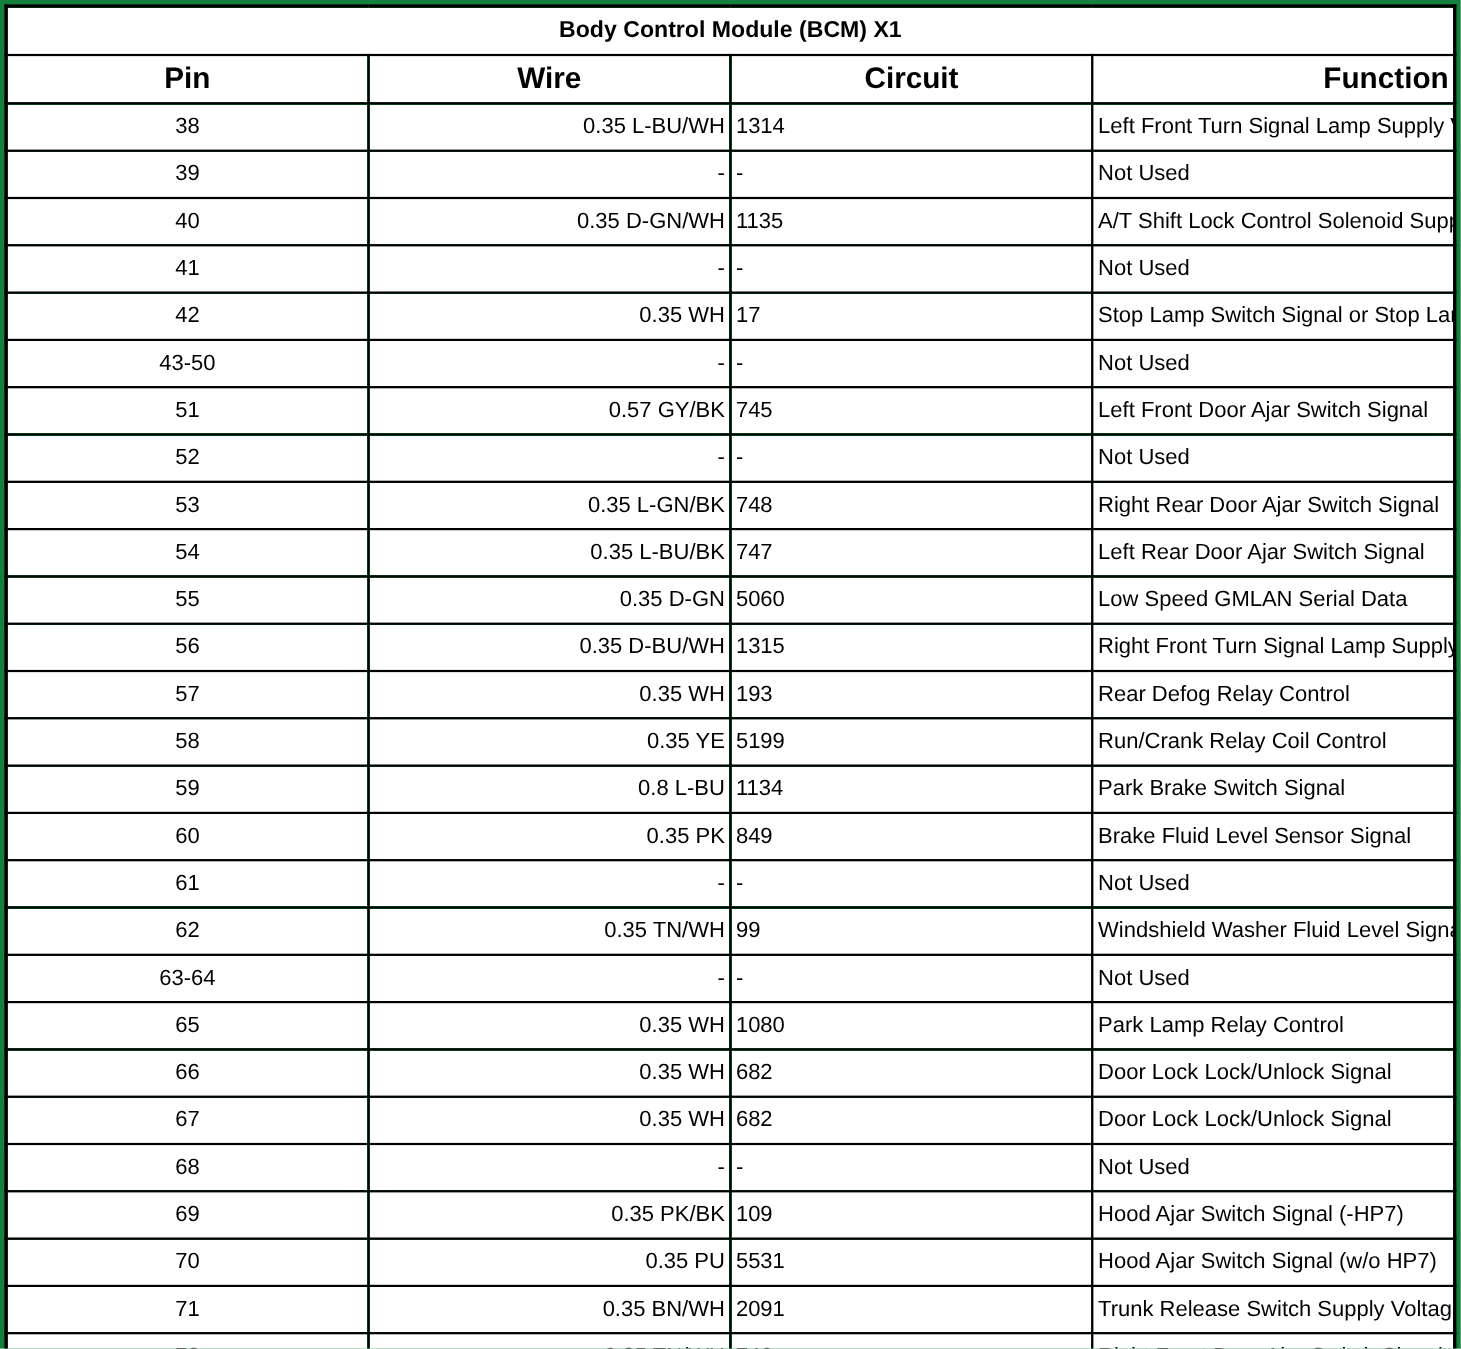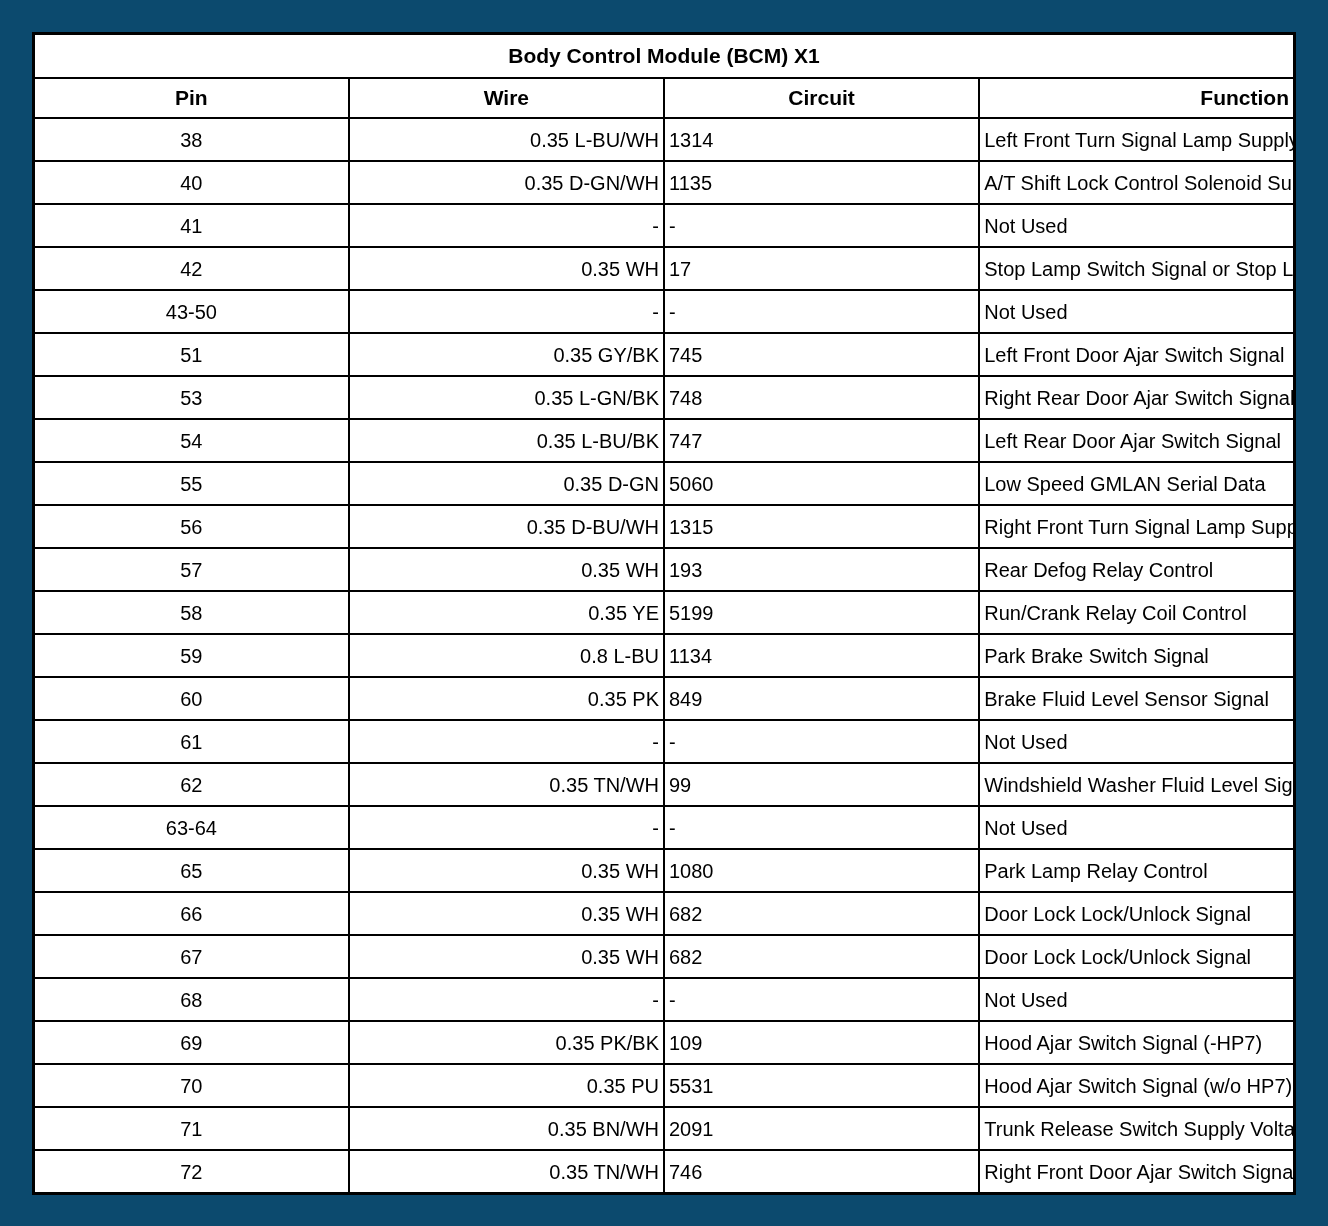--- a/index.html
+++ b/index.html
@@ -6,22 +6,22 @@
     margin: 0;
     padding: 0;
     background: #ffffff;
     font-family: "Liberation Sans", sans-serif;
     color: #000000;
   }
   .page {
     width: 1328px;
     height: 1226px;
     box-sizing: border-box;
-    padding: 32px;
-    background: #0c4a6e;
+    padding: 4px;
+    background: #15803d;
   }
   table.pinout {
     width: 100%;
     height: 100%;
     border-collapse: collapse;
     table-layout: fixed;
     border: 3px solid #000000;
   }
   table.pinout th,
   table.pinout td {
@@ -33,21 +33,21 @@
     overflow: hidden;
     white-space: nowrap;
   }
   tr.title-row th {
     font-size: 21px;
     font-weight: bold;
     text-align: center;
     height: 30px;
   }
   tr.header-row th {
-    font-size: 21px;
+    font-size: 27px;
     font-weight: bold;
     text-align: center;
     height: 26px;
   }
   .col-pin      { width: 103px; text-align: center; }
   .col-wire     { width: 240px; text-align: right; }
   .col-circuit  { width: 118px; text-align: left; }
   .col-function { text-align: left; padding-left: 8px; }
   tbody td { height: 29px; }
 </style>
@@ -68,20 +68,26 @@
       </tr>
     </thead>
     <tbody>
         <tr>
           <td class="col-pin">38</td>
           <td class="col-wire">0.35 L-BU/WH</td>
           <td class="col-circuit">1314</td>
           <td class="col-function">Left Front Turn Signal Lamp Supply Voltage</td>
         </tr>
         <tr>
+          <td class="col-pin">39</td>
+          <td class="col-wire">-</td>
+          <td class="col-circuit">-</td>
+          <td class="col-function">Not Used</td>
+        </tr>
+        <tr>
           <td class="col-pin">40</td>
           <td class="col-wire">0.35 D-GN/WH</td>
           <td class="col-circuit">1135</td>
           <td class="col-function">A/T Shift Lock Control Solenoid Supply Voltage</td>
         </tr>
         <tr>
           <td class="col-pin">41</td>
           <td class="col-wire">-</td>
           <td class="col-circuit">-</td>
           <td class="col-function">Not Used</td>
@@ -93,23 +99,29 @@
           <td class="col-function">Stop Lamp Switch Signal or Stop Lamp Supply Voltage</td>
         </tr>
         <tr>
           <td class="col-pin">43-50</td>
           <td class="col-wire">-</td>
           <td class="col-circuit">-</td>
           <td class="col-function">Not Used</td>
         </tr>
         <tr>
           <td class="col-pin">51</td>
-          <td class="col-wire">0.35 GY/BK</td>
+          <td class="col-wire">0.57 GY/BK</td>
           <td class="col-circuit">745</td>
           <td class="col-function">Left Front Door Ajar Switch Signal</td>
+        </tr>
+        <tr>
+          <td class="col-pin">52</td>
+          <td class="col-wire">-</td>
+          <td class="col-circuit">-</td>
+          <td class="col-function">Not Used</td>
         </tr>
         <tr>
           <td class="col-pin">53</td>
           <td class="col-wire">0.35 L-GN/BK</td>
           <td class="col-circuit">748</td>
           <td class="col-function">Right Rear Door Ajar Switch Signal</td>
         </tr>
         <tr>
           <td class="col-pin">54</td>
           <td class="col-wire">0.35 L-BU/BK</td>

